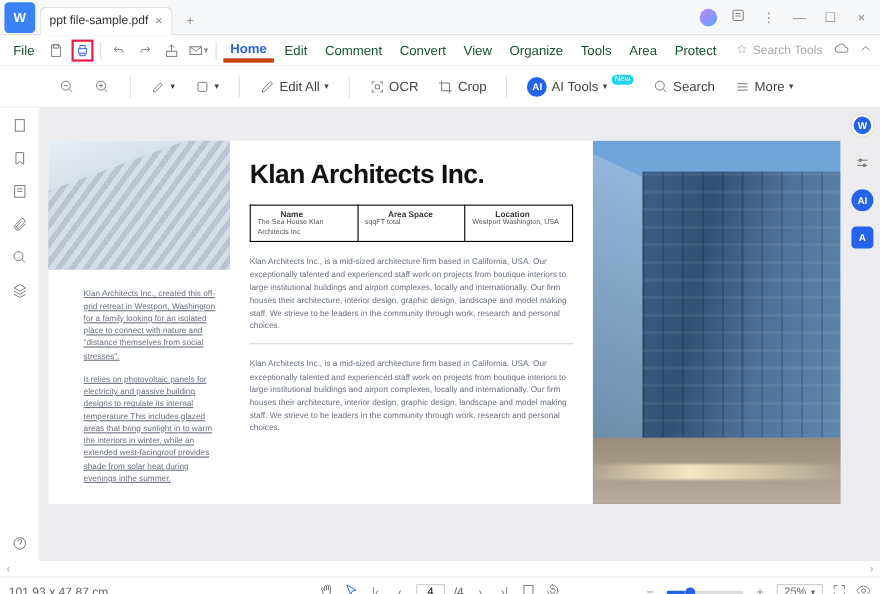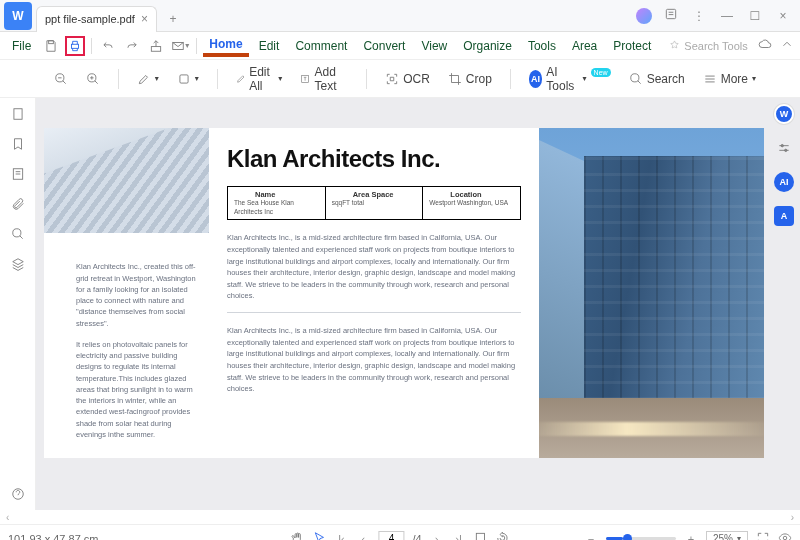--- a/index.html
+++ b/index.html
@@ -37,21 +37,21 @@
   .workspace { display:flex; height: 412px; }
   .left-rail { width: 36px; background:#fff; border-right:1px solid #eee; display:flex; flex-direction:column; align-items:center; padding-top:8px; gap:14px; color:#888; }
   .left-rail .rail-icon { width:16px; height:16px; display:flex; align-items:center; justify-content:center; }
   .left-rail-bottom { margin-top:auto; margin-bottom:8px; }
 
   .viewer { flex:1; background:#ececef; position:relative; overflow:hidden; padding: 30px 16px 10px 8px;}
   .page { background:#fff; width:720px; height:330px; display:flex; position:relative; }
   .page-left { width:165px; padding:0; display:flex; flex-direction:column; }
   .left-img { width:165px; height:130px; background:linear-gradient(160deg,#e8eef5 0%, #cfd9e4 40%, #a9b8c9 100%); position:relative; overflow:hidden; }
   .left-img::before { content:""; position:absolute; left:-40px; top:20px; width:220px; height:160px; background: repeating-linear-gradient(135deg,#b9c5d3 0 6px,#d4dde8 6px 12px); transform: skewY(-20deg); }
-  .left-text { padding: 28px 12px 8px 32px; font-size:7.5px; line-height:1.5; color:#6b7280; }
+  .left-text { padding: 16px 12px 8px 32px; font-size:7.5px; line-height:1.5; color:#6b7280;text-decoration:underline; }
   .left-text p { margin-bottom:10px; }
 
   .page-center { flex:1; padding: 18px 18px 12px 18px; }
   .title-h { font-size:24px; font-weight:800; letter-spacing:-0.5px; line-height:1.1; color:#111; font-family: Arial Black, Arial, sans-serif; }
   .info-table { width:100%; border:1.5px solid #000; margin-top:14px; border-collapse:collapse; font-size:7px; }
   .info-table td { border:1px solid #000; padding:3px 6px; vertical-align:top; width:33.3%; }
   .info-table .th { font-weight:700; font-size:7.5px;padding-left:21px; }
   .info-table .sub { color:#555; font-size:6.5px; line-height:1.3; }
   .para { font-size:7.5px; line-height:1.55; color:#6b7280; margin-top:12px; padding-bottom:10px; border-bottom:1px solid #d1d5db; }
   .para.last { border-bottom:none; }
@@ -205,27 +205,20 @@
       </svg>
       <span style="font-size:8px">▾</span>
     </span>
   <span class="tool-sep"></span>
   <span class="tool">
       <svg viewBox="0 0 24 24">
         <path d="M4 20l4-1L20 7l-3-3L5 16z"></path>
       </svg>
       <span>Edit All</span>
       <span style="font-size:8px">▾</span>
-    </span>
-  <span class="tool">
-      <svg viewBox="0 0 24 24">
-        <rect x="4" y="4" width="16" height="16"></rect>
-        <path d="M9 8h6M12 8v8"></path>
-      </svg>
-      <span>Add Text</span>
     </span>
   <span class="tool-sep"></span>
   <span class="tool">
       <svg viewBox="0 0 24 24">
         <path d="M4 4h4M4 4v4M20 4h-4M20 4v4M4 20h4M4 20v-4M20 20h-4M20 20v-4"></path>
         <path d="M9 9h6v6H9z"></path>
       </svg>
       <span>OCR</span>
     </span>
   <span class="tool">

